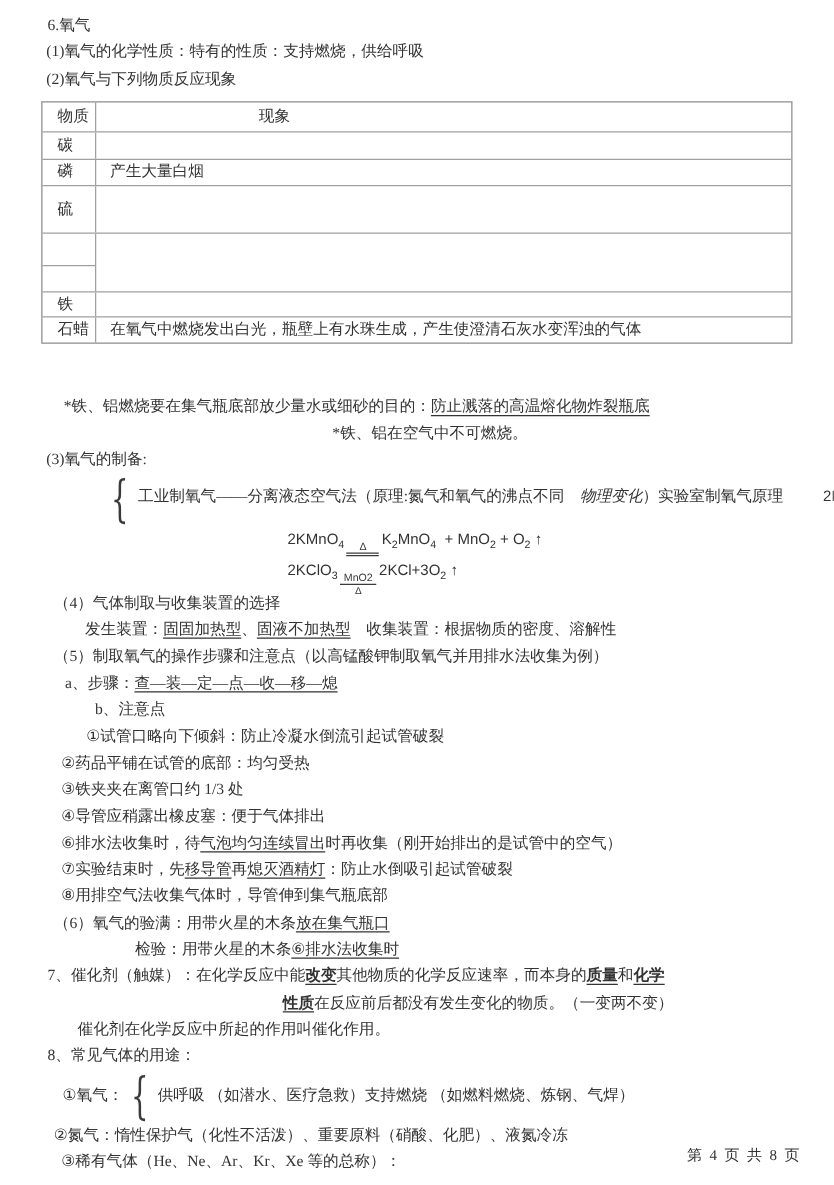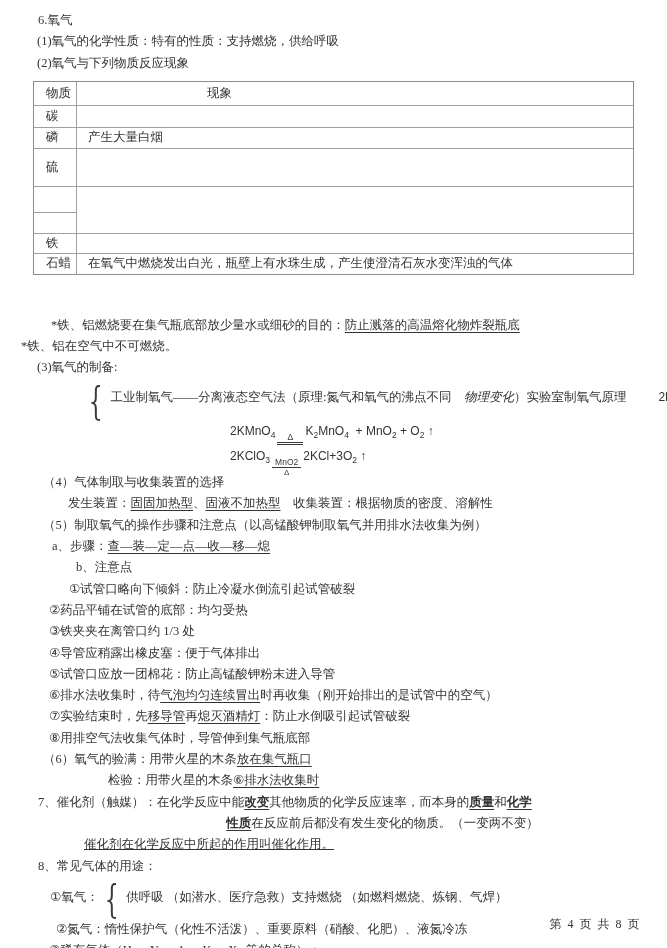--- a/index.html
+++ b/index.html
@@ -82,55 +82,54 @@
         <div class="trow" style="height: 20px;">
           <div class="cell-sub">铁</div>
           <div class="cell-ph"></div>
         </div>
         <div class="trow" style="height: 21px;">
           <div class="cell-sub">石蜡</div>
           <div class="cell-ph">在氧气中燃烧发出白光，瓶壁上有水珠生成，产生使澄清石灰水变浑浊的气体</div>
         </div>
       </div>
       <div class="doc-line" style="margin-left: 51px; margin-top: 40px;"><span class="">*铁、铝燃烧要在集气瓶底部放少量水或细砂的目的：</span><span class="u">防止溅落的高温熔化物炸裂瓶底</span></div>
-      <div class="doc-line" style="margin-left: 21px;"><span class="">*铁、铝在空气中不可燃烧。</span></div>
+      <div class="doc-line" style="margin-left: 21px; text-align: center;"><span class="">*铁、铝在空气中不可燃烧。</span></div>
       <div class="doc-line" style="margin-left: 37px;"><span class="">(3)氧气的制备:</span></div>
       <div class="brace-block" style="margin-left: 83px;">
         <span class="brace-glyph">{</span>
         <div class="brace-lines">
           <div class="doc-line"><span class="">工业制氧气——分离液态空气法（原理:氮气和氧气的沸点不同　</span><span class="i">物理变化</span><span class="">）</span></div>
           <div class="doc-line"><span class="">实验室制氧气原理</span><span style="display: inline-block; width: 32px;"></span><span class="eq">2H<sub>2</sub>O<sub>2</sub> </span><span class="cond-arrow"><span class="cond-above single">MnO2</span></span><span class="eq"> 2H<sub>2</sub>O + O<sub>2</sub> ↑</span></div>
         </div>
       </div>
       <div class="doc-line" style="margin-left: 230px;"><span class="eq">2KMnO<sub>4</sub></span><span class="cond-arrow"><span class="cond-above">Δ</span><span class="cond-dbl"></span></span><span class="eq">K<sub>2</sub>MnO<sub>4</sub>  + MnO<sub>2</sub> + O<sub>2</sub> ↑</span></div>
       <div class="doc-line" style="margin-left: 230px;"><span class="eq">2KClO<sub>3</sub></span><span class="cond-arrow hang"><span class="cond-above single">MnO2</span><span class="cond-below">Δ</span></span><span class="eq">2KCl+3O<sub>2</sub> ↑</span></div>
       <div class="doc-line" style="margin-left: 43px;"><span class="">（4）气体制取与收集装置的选择</span></div>
       <div class="doc-line" style="margin-left: 68px;"><span class="">发生装置：</span><span class="u">固固加热型</span><span class="">、</span><span class="u">固液不加热型</span><span class="">　收集装置：根据物质的密度、溶解性</span></div>
       <div class="doc-line" style="margin-left: 43px;"><span class="">（5）制取氧气的操作步骤和注意点（以高锰酸钾制取氧气并用排水法收集为例）</span></div>
       <div class="doc-line" style="margin-left: 52px;"><span class="">a、步骤：</span><span class="u">查—装—定—点—收—移—熄</span></div>
       <div class="doc-line" style="margin-left: 76px;"><span class="">b、注意点</span></div>
       <div class="doc-line" style="margin-left: 69px;"><span class="">①试管口略向下倾斜：防止冷凝水倒流引起试管破裂</span></div>
       <div class="doc-line" style="margin-left: 49px;"><span class="">②药品平铺在试管的底部：均匀受热</span></div>
       <div class="doc-line" style="margin-left: 49px;"><span class="">③铁夹夹在离管口约 1/3 处</span></div>
       <div class="doc-line" style="margin-left: 49px;"><span class="">④导管应稍露出橡皮塞：便于气体排出</span></div>
-      <div class="doc-line" style="margin-left: 49px;"><span class="">⑤试管口应放一团棉花：防止高锰酸钾粉末进入导管</span></div>
       <div class="doc-line" style="margin-left: 49px;"><span class="">⑥排水法收集时，待</span><span class="u">气泡均匀连续冒出</span><span class="">时再收集（刚开始排出的是试管中的空气）</span></div>
       <div class="doc-line" style="margin-left: 49px;"><span class="">⑦实验结束时，先</span><span class="u">移导管</span><span class="">再</span><span class="u">熄灭酒精灯</span><span class="">：防止水倒吸引起试管破裂</span></div>
       <div class="doc-line" style="margin-left: 49px;"><span class="">⑧用排空气法收集气体时，导管伸到集气瓶底部</span></div>
       <div class="doc-line" style="margin-left: 43px;"><span class="">（6）氧气的验满：用带火星的木条</span><span class="u">放在集气瓶口</span></div>
       <div class="doc-line" style="margin-left: 108px;"><span class="">检验：用带火星的木条</span><span class="u">⑥排水法收集时</span></div>
       <div class="doc-line" style="margin-left: 38px;"><span class="">7、催化剂（触媒）：在化学反应中能</span><span class="u b">改变</span><span class="">其他物质的化学反应速率，而本身的</span><span class="u b">质量</span><span class="">和</span><span class="u b">化学</span></div>
       <div class="doc-line" style="margin-left: 98px; text-align: center;"><span class="u b">性质</span><span class="">在反应前后都没有发生变化的物质。（一变两不变）</span></div>
-      <div class="doc-line" style="margin-left: 84px; text-decoration: underline;"><span class="">催化剂在化学反应中所起的作用叫催化作用。</span></div>
+      <div class="doc-line" style="margin-left: 62px;"><span class="">催化剂在化学反应中所起的作用叫催化作用。</span></div>
       <div class="doc-line" style="margin-left: 38px;"><span class="">8、常见气体的用途：</span></div>
       <div class="brace-block" style="margin-left: 50px;">
         <span class="brace-label">①氧气：</span>
         <span class="brace-glyph">{</span>
         <div class="brace-lines">
           <div class="doc-line"><span class="">供呼吸 （如潜水、医疗急救）</span></div>
           <div class="doc-line"><span class="">支持燃烧 （如燃料燃烧、炼钢、气焊）</span></div>
         </div>
       </div>
-      <div class="doc-line" style="margin-left: 56px;"><span class="">②氮气：惰性保护气（化性不活泼）、重要原料（硝酸、化肥）、液氮冷冻</span></div>
+      <div class="doc-line" style="margin-left: 43px;"><span class="">②氮气：惰性保护气（化性不活泼）、重要原料（硝酸、化肥）、液氮冷冻</span></div>
       <div class="doc-line" style="margin-left: 49px;"><span class="">③稀有气体（He、Ne、Ar、Kr、Xe 等的总称）：</span></div>
     </div>
   <div class="footer">第 4 页 共 8 页</div>
 </div>
 
 </body></html>

